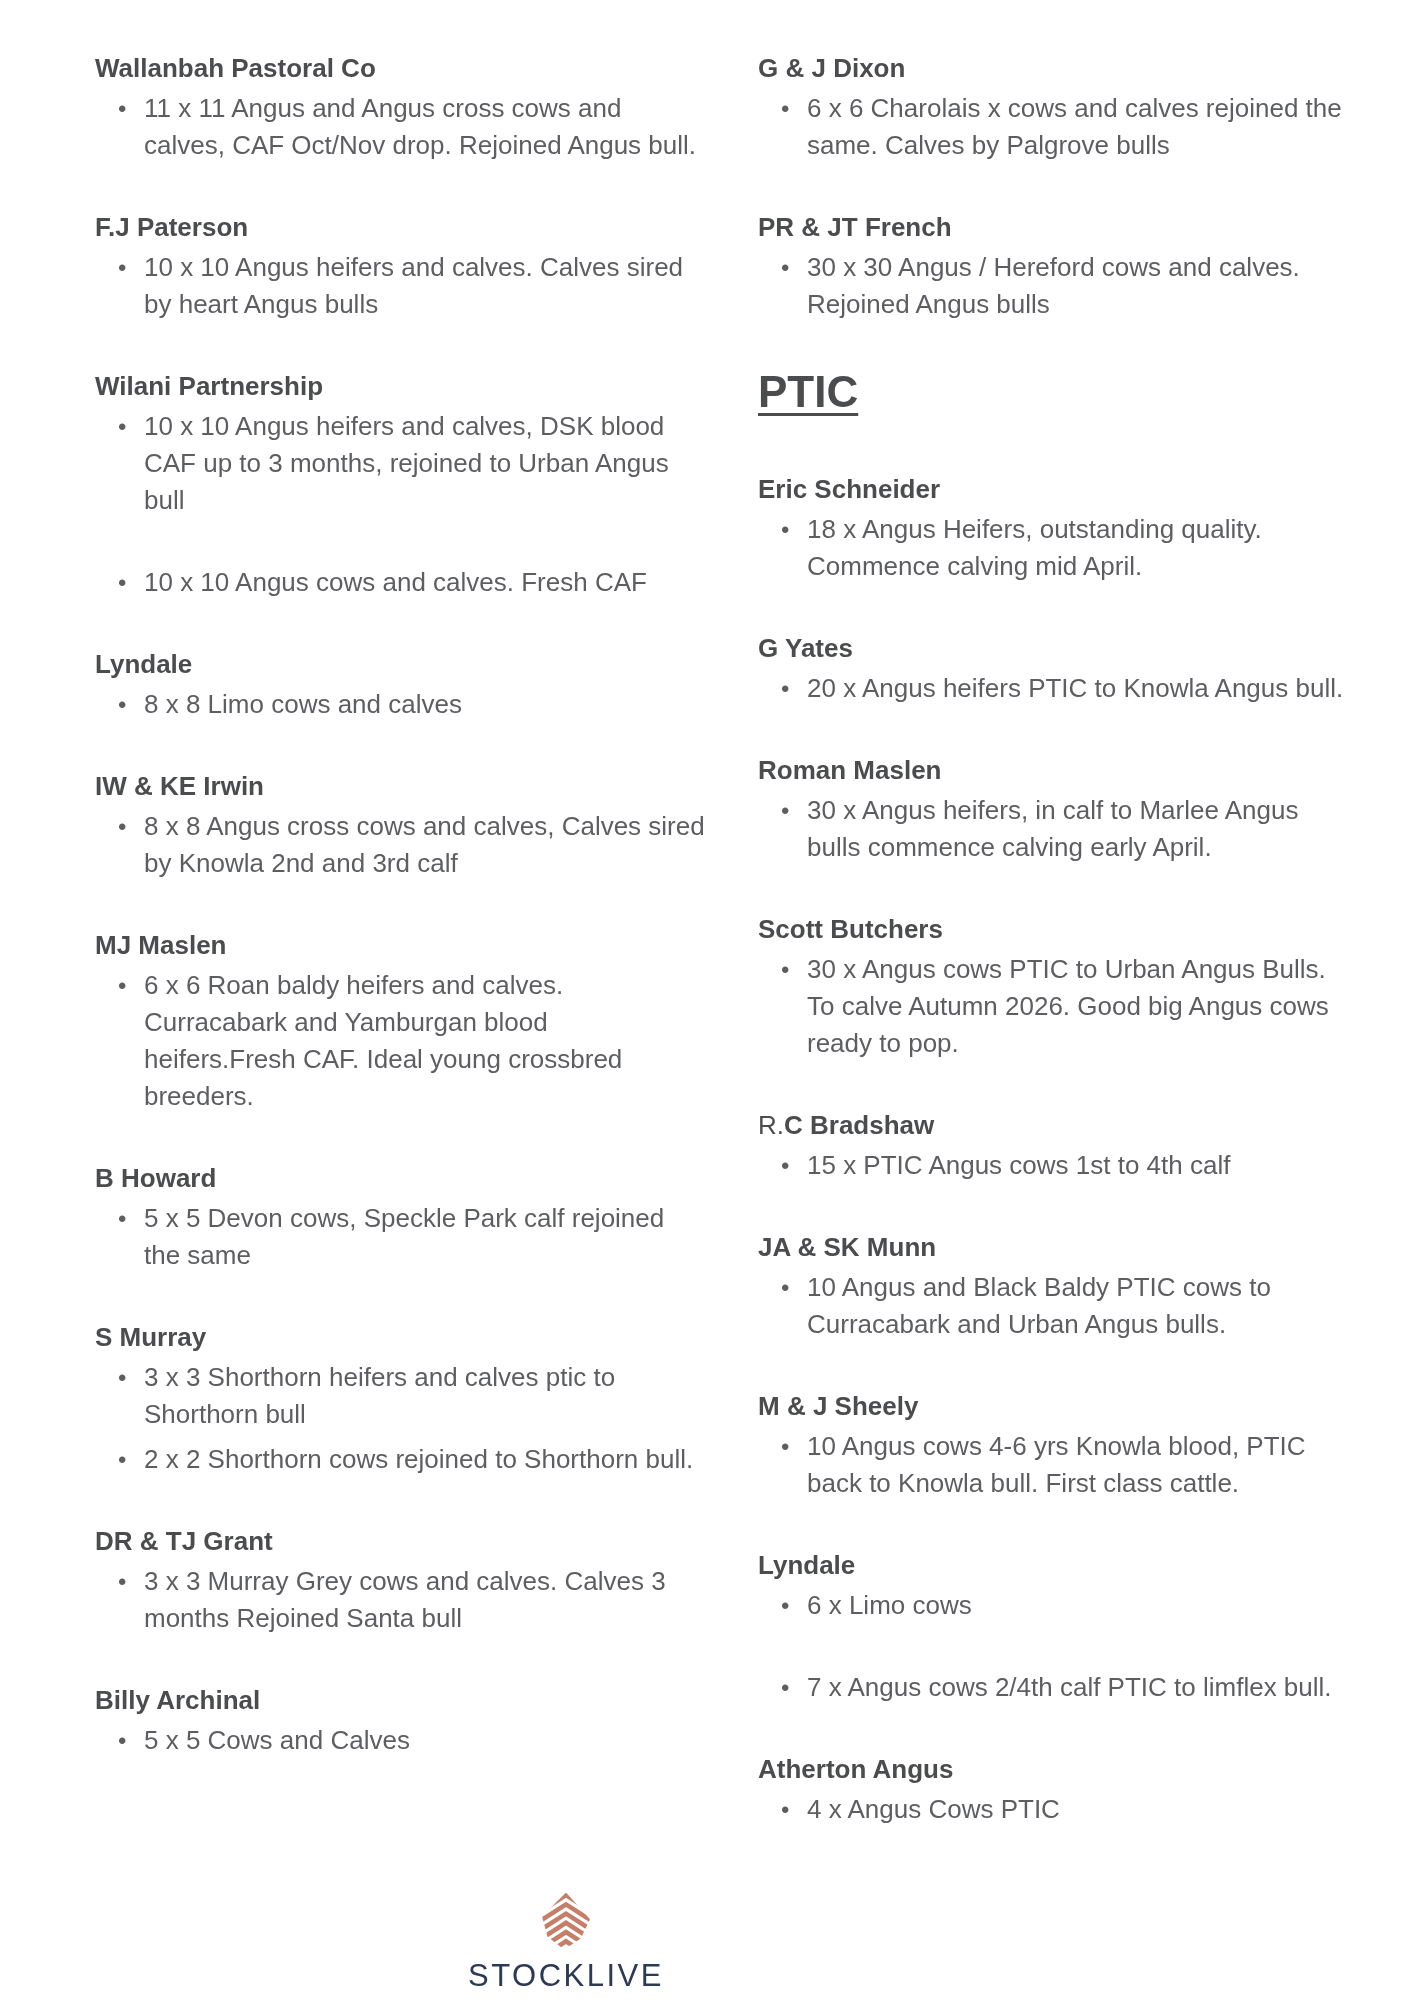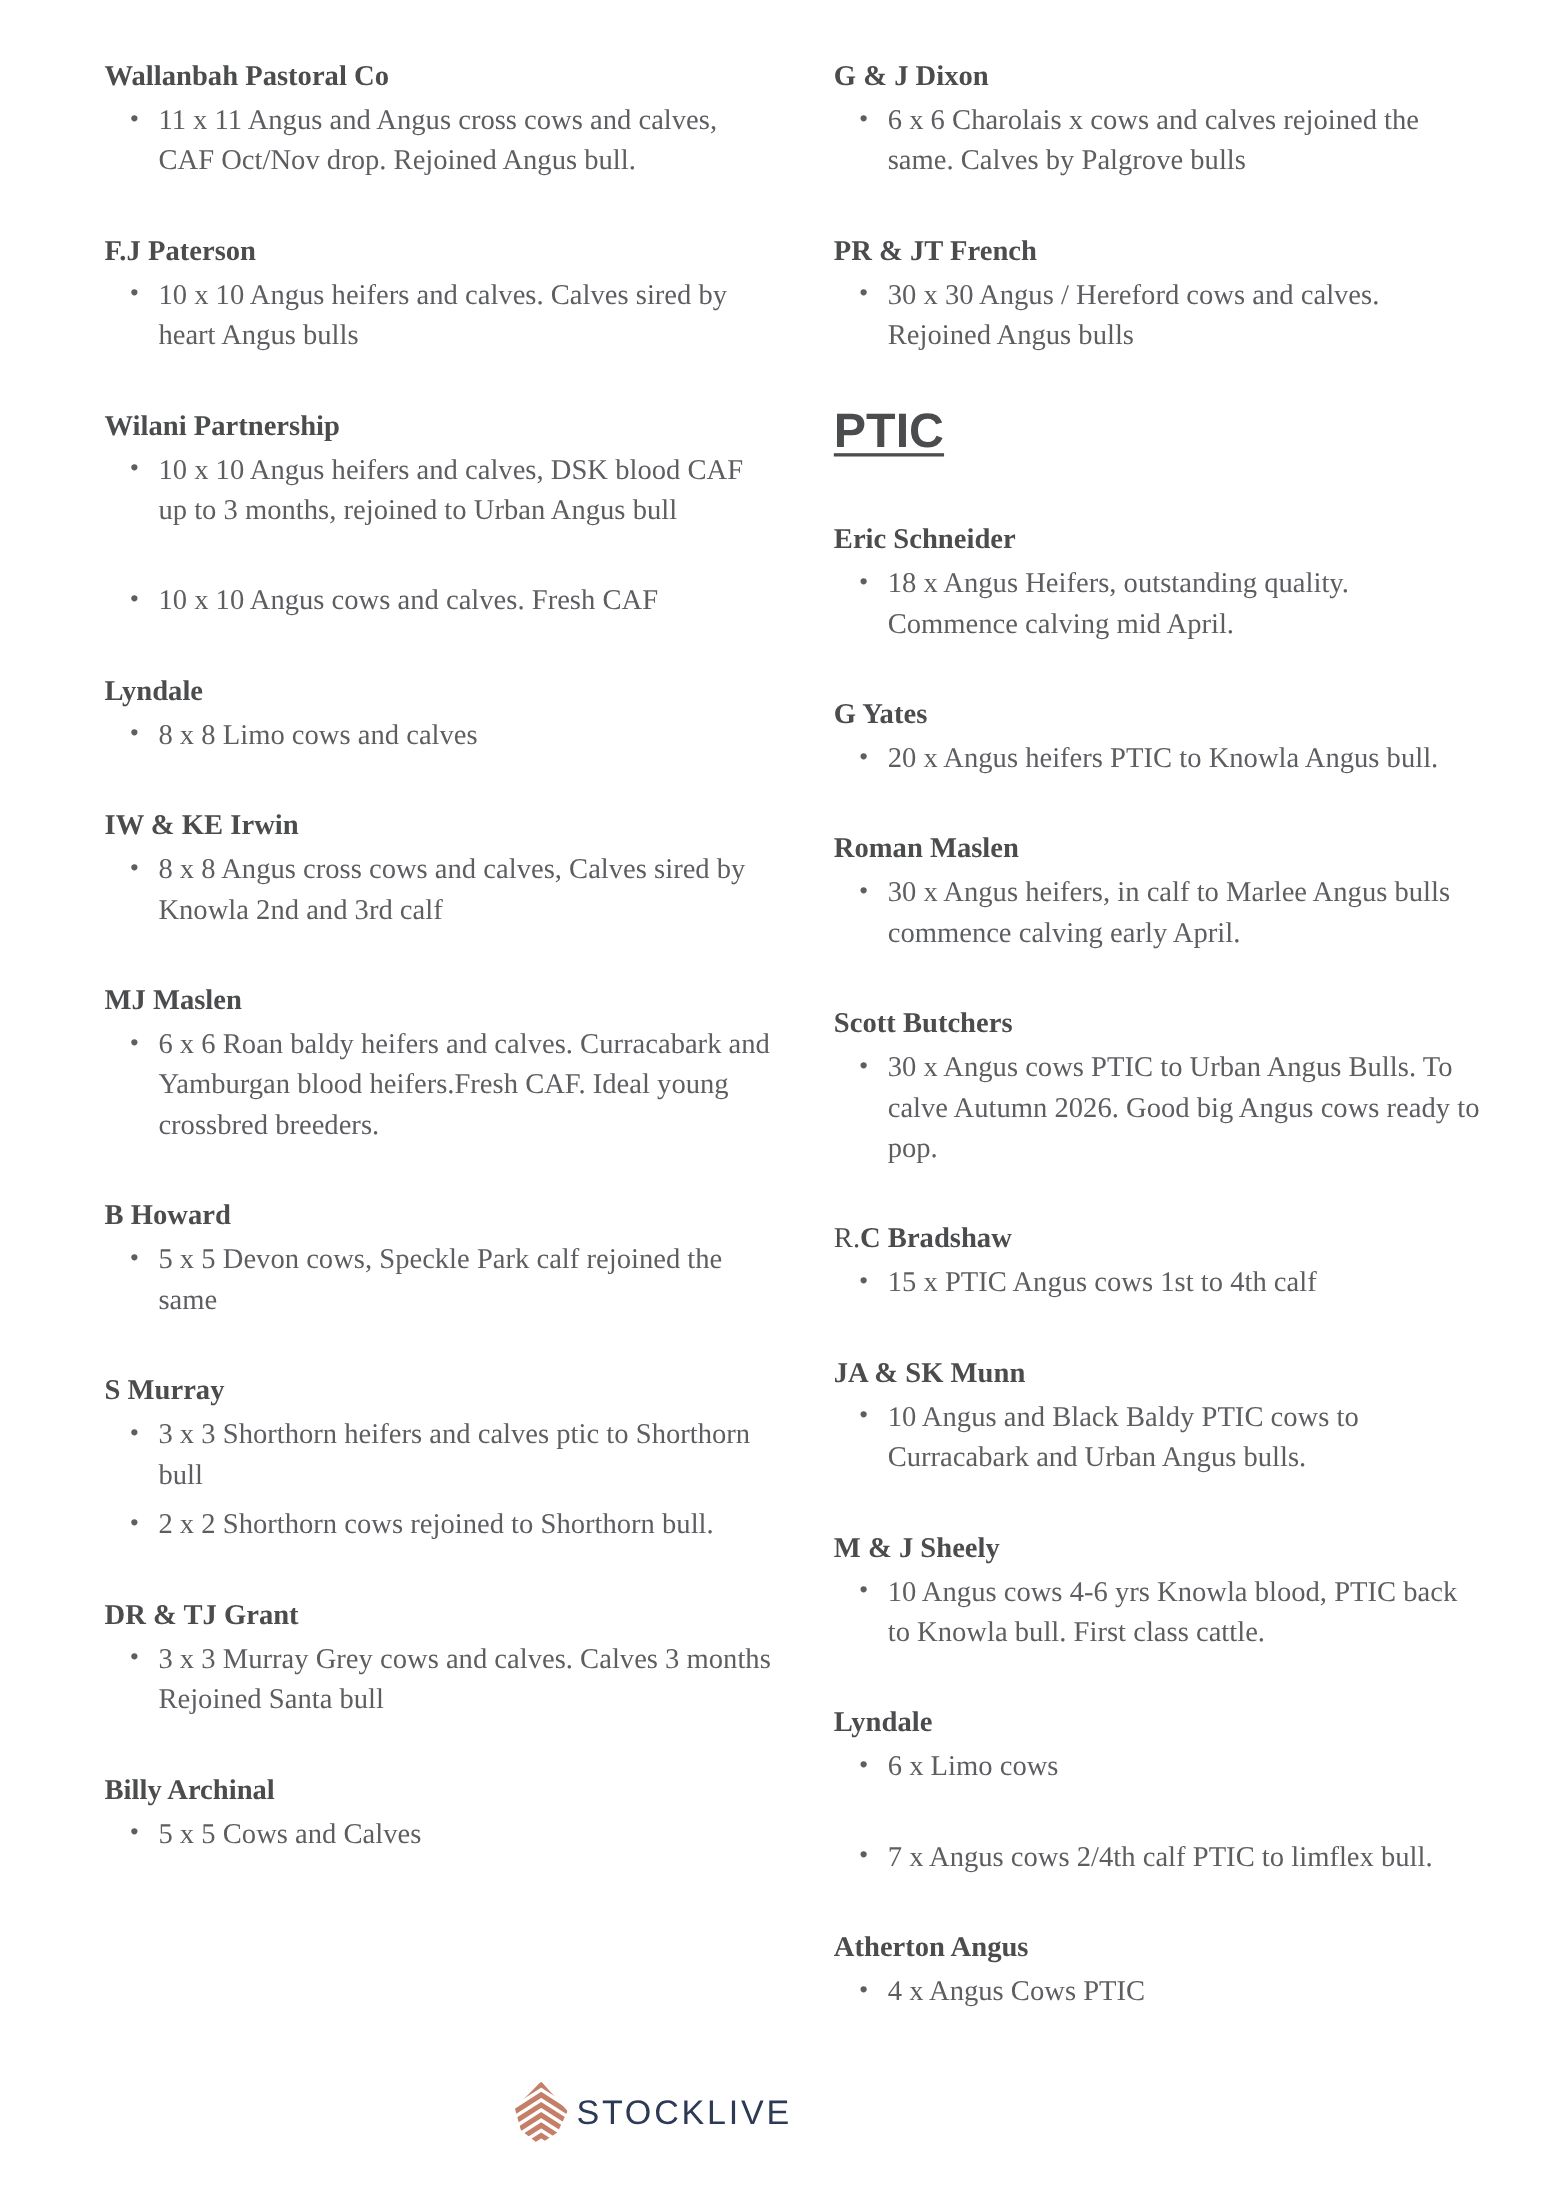--- a/index.html
+++ b/index.html
@@ -12,21 +12,21 @@
     overflow:hidden;
   }
   .columns{
     display:flex;
     padding:50px 0 0 95px;
     gap:53px;
   }
   .col{flex:none;}
   .col-left{width:610px;}
   .col-right{width:589px;}
-  .entry{margin:0 0 45px 0;font-family:Liberation Serif, serif;}
+  .entry{margin:0 0 45px 0;}
   .entry h3{
     margin:0 0 3px 0;
     font-size:26px;
     line-height:37px;
     font-weight:bold;
     color:var(--heading,#4b4c4e);
   }
   .entry h3 .name-light{font-weight:normal;}
   .lots{list-style:none;margin:0;padding:0;}
   .lots li{
@@ -53,20 +53,21 @@
     text-decoration-thickness:2.5px;
     text-underline-offset:6px;
   }
   .footer{
     position:absolute;
     left:468px;
     top:1892px;
     display:flex;
     align-items:center;
     gap:8px;
+    flex-direction:column;
   }
   .logo-icon{display:block;}
   .brand{
     font-size:31px;
     font-weight:400;
     letter-spacing:2.5px;
     color:var(--brand_text,#2d3a56);
   }
 </style>
 </head>

